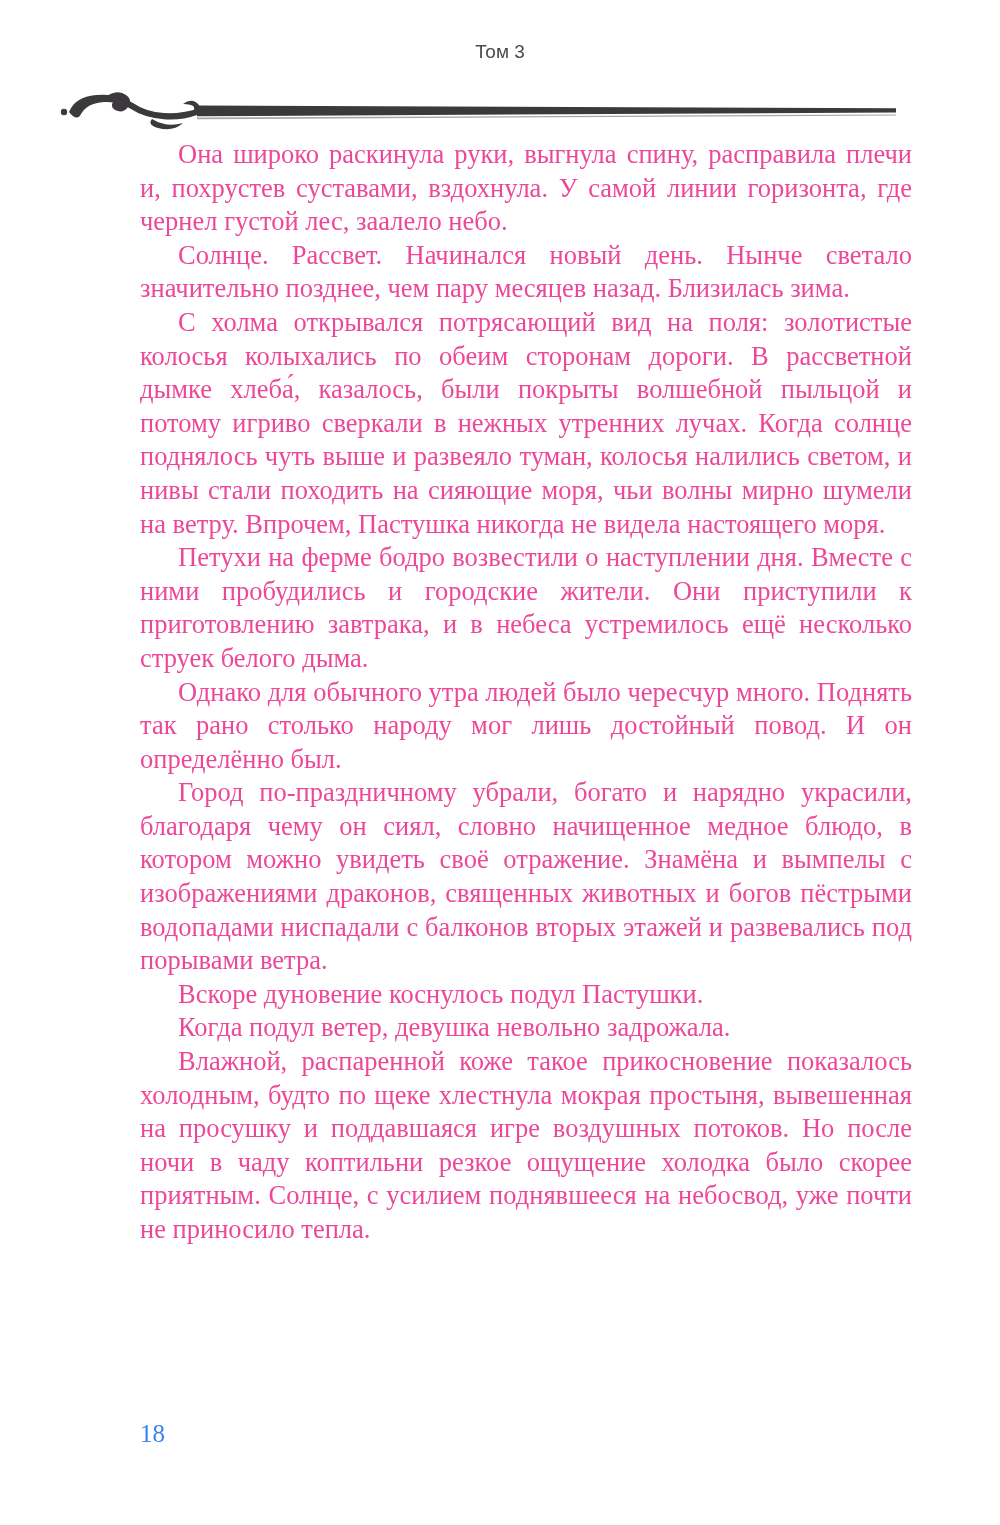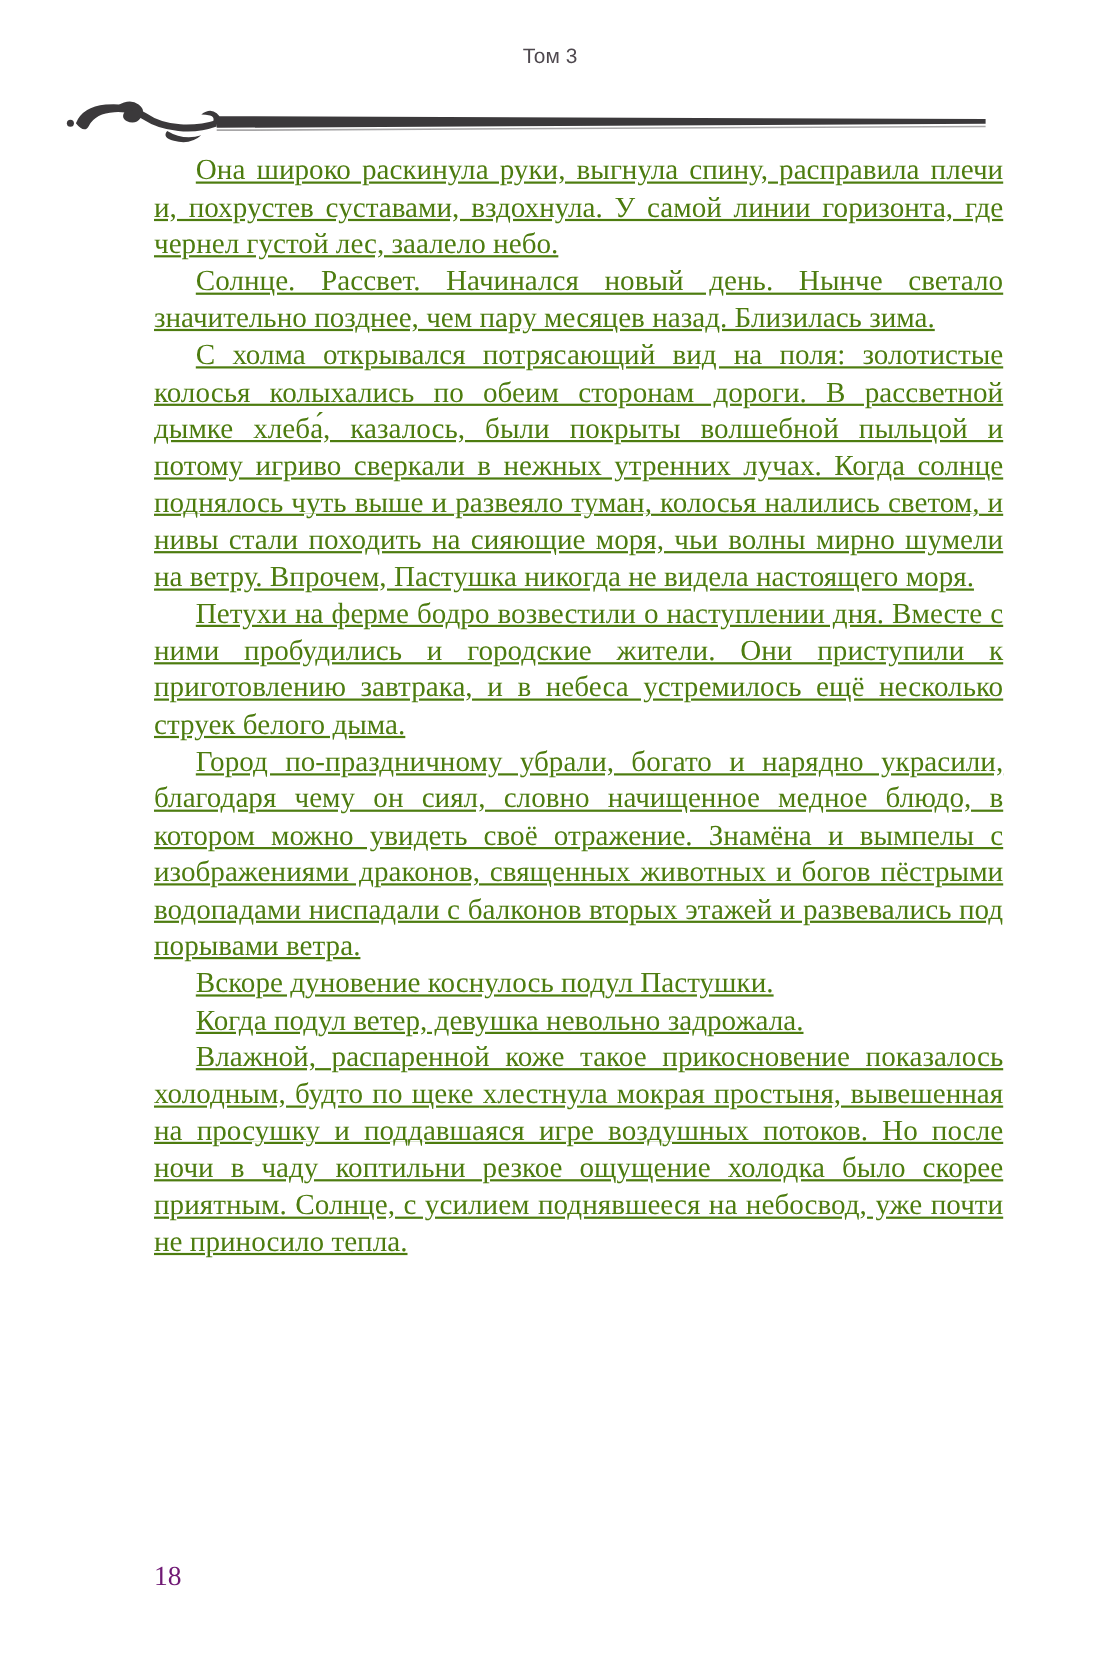--- a/index.html
+++ b/index.html
@@ -36,38 +36,37 @@
     left: 55px;
     width: 848px;
     height: 42px;
   }
   .divider svg { display: block; width: 100%; height: 100%; }
   .page-body {
     position: absolute;
     top: 138px;
     left: 140px;
     width: 772px;
-    color: #4d7c0f;
+    color: #ec4899;
     font-size: 26.5px;
     line-height: 33.6px;
     text-align: justify;
     text-justify: inter-word;
-    text-decoration: underline;
   }
   .page-body p {
     margin: 0;
     padding: 0;
     text-indent: 38px;
   }
   .page-number {
     position: absolute;
     left: 140px;
     top: 1420px;
     font-size: 25px;
-    color: #701a75;
+    color: #3b82f6;
   }
 </style>
 </head>
 <body>
 
 <div class="page">
 
   <div class="running-head">
     <div class="volume">Том 3</div>
   </div>
@@ -84,20 +83,21 @@
         <polygon points="142,27.6 841,24.4 841,25.6 142,29.2" opacity="0.45"></polygon>
       </g>
     </svg>
   </div>
 
   <div class="page-body">
     <p>Она широко раскинула руки, выгнула спину, расправила плечи и, похрустев суставами, вздохнула. У самой линии горизонта, где чернел густой лес, заалело небо.</p>
     <p>Солнце. Рассвет. Начинался новый день. Нынче светало значительно позднее, чем пару месяцев назад. Близилась зима.</p>
     <p>С холма открывался потрясающий вид на поля: золотистые колосья колыхались по обеим сторонам дороги. В рассветной дымке хлеба́, казалось, были покрыты волшебной пыльцой и потому игриво сверкали в нежных утренних лучах. Когда солнце поднялось чуть выше и развеяло туман, колосья налились светом, и нивы стали походить на сияющие моря, чьи волны мирно шумели на ветру. Впрочем, Пастушка никогда не видела настоящего моря.</p>
     <p>Петухи на ферме бодро возвестили о наступлении дня. Вместе с ними пробудились и городские жители. Они приступили к приготовлению завтрака, и в небеса устремилось ещё несколько струек белого дыма.</p>
+    <p>Однако для обычного утра людей было чересчур много. Поднять так рано столько народу мог лишь достойный повод. И он определённо был.</p>
     <p>Город по-праздничному убрали, богато и нарядно украсили, благодаря чему он сиял, словно начищенное медное блюдо, в котором можно увидеть своё отражение. Знамёна и вымпелы с изображениями драконов, священных животных и богов пёстрыми водопадами ниспадали с балконов вторых этажей и развевались под порывами ветра.</p>
     <p>Вскоре дуновение коснулось подул Пастушки.</p>
     <p>Когда подул ветер, девушка невольно задрожала.</p>
     <p>Влажной, распаренной коже такое прикосновение показалось холодным, будто по щеке хлестнула мокрая простыня, вывешенная на просушку и поддавшаяся игре воздушных потоков. Но после ночи в чаду коптильни резкое ощущение холодка было скорее приятным. Солнце, с усилием поднявшееся на небосвод, уже почти не приносило тепла.</p>
   </div>
 
   <div class="page-number">18</div>
 
 </div>
 

